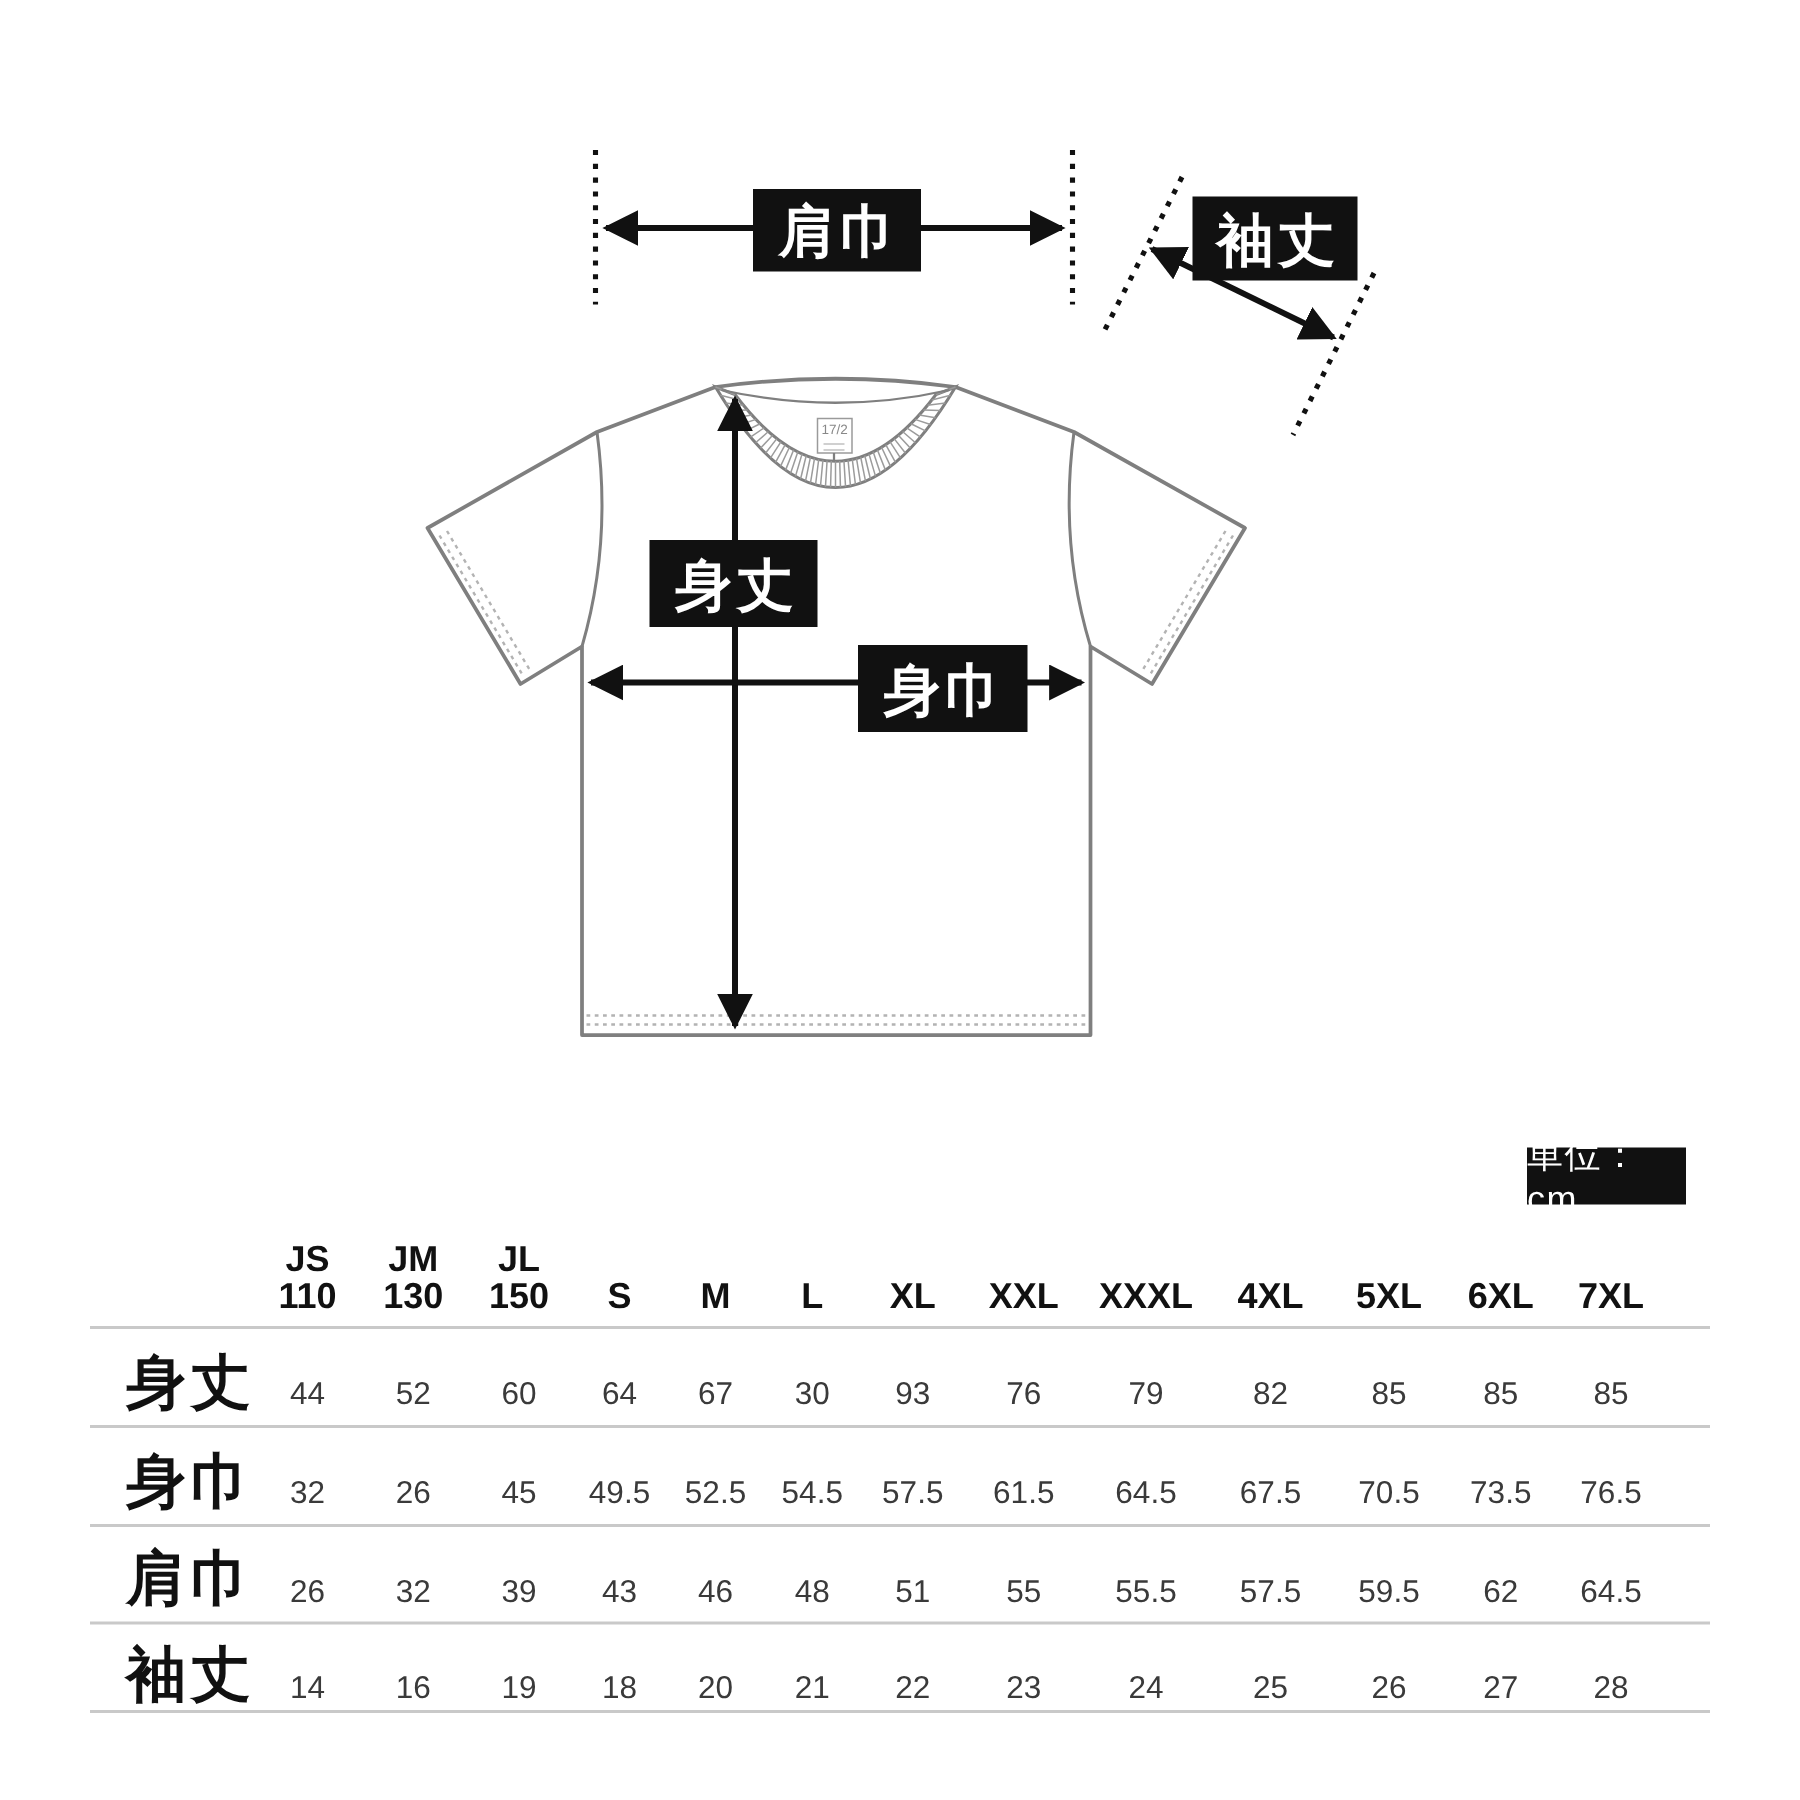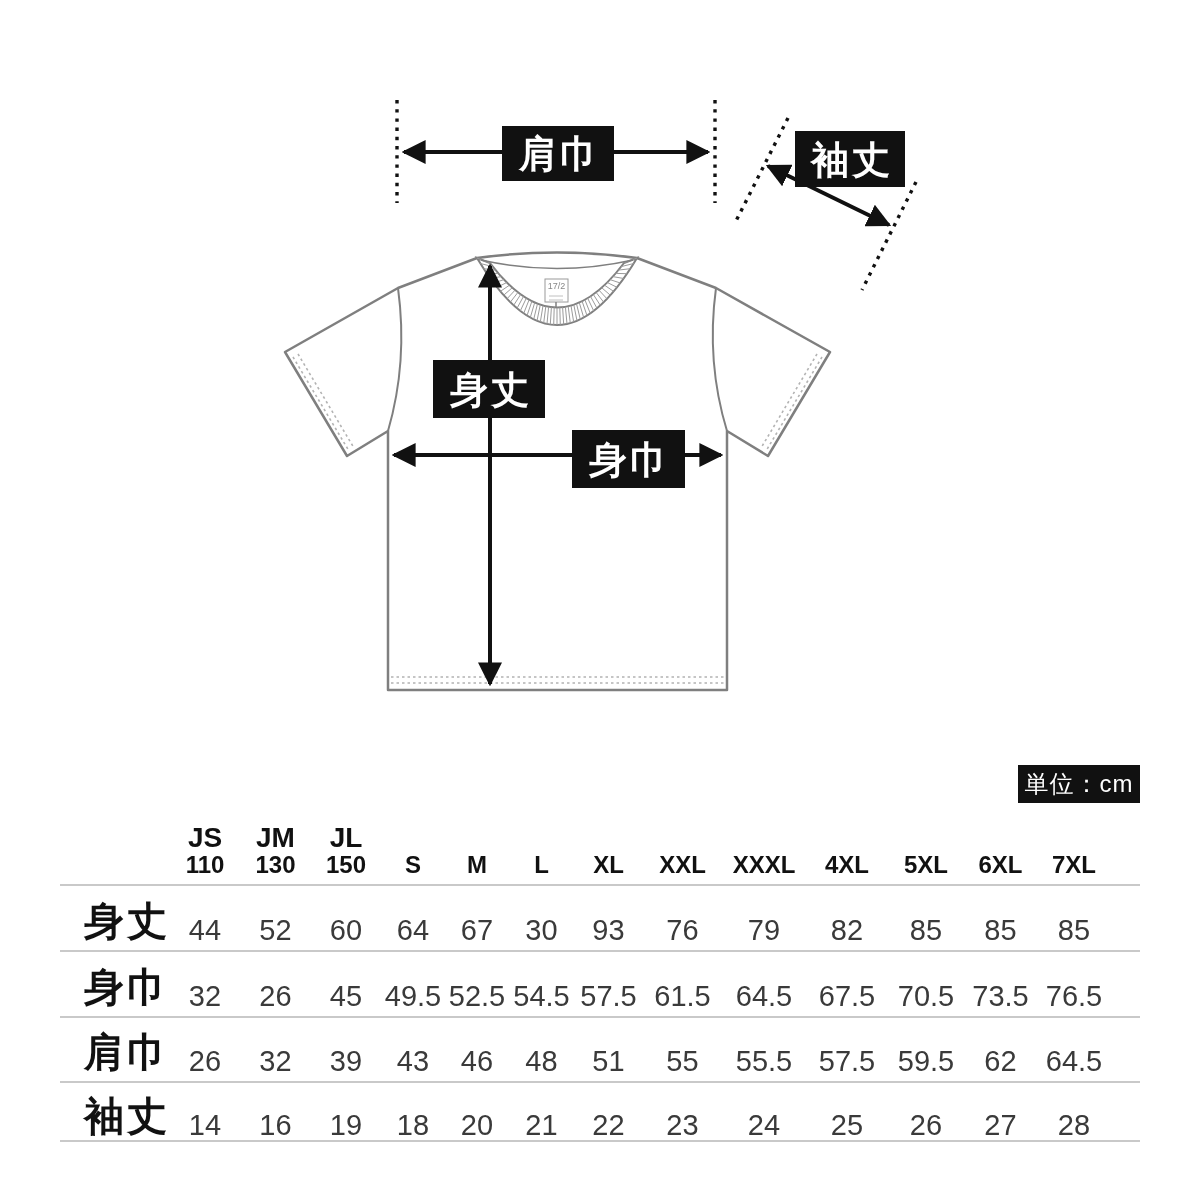--- a/index.html
+++ b/index.html
@@ -17,35 +17,35 @@
   .stitch{stroke:#b3b3b3;stroke-width:1.6;stroke-dasharray:2.5 3;fill:none;}
   #collar-ribs line{stroke:#9b9b9b;stroke-width:1;}
   .collar-band{fill:#ffffff;stroke:#7f7f7f;stroke-width:2;}
   .lbl-box{fill:#111111;}
   .lbl-text{fill:#ffffff;font-weight:700;font-size:38px;letter-spacing:3px;text-anchor:middle;font-family:"Liberation Sans","DejaVu Sans",sans-serif;}
   .tag-rect{fill:#ffffff;stroke:#9a9a9a;stroke-width:1;}
   .tag-text{fill:#888888;font-size:9px;text-anchor:middle;font-family:"Liberation Sans","DejaVu Sans",sans-serif;}
   .tag-line{stroke:#c0c0c0;stroke-width:1;}
 
   
-  .unit-badge{position:absolute;left:1018px;top:765px;width:122px;height:38px;background:#111111;color:#ffffff;display:flex;align-items:center;justify-content:center;font-size:24px;letter-spacing:1px;}
+  .unit-badge{position:absolute;left:1018px;top:765px;width:106px;height:38px;background:#111111;color:#ffffff;display:flex;align-items:center;justify-content:center;font-size:24px;letter-spacing:1px;}
 
   
   .size-table{position:absolute;left:60px;top:805px;width:1080px;}
   .thead{height:79px;display:grid;align-items:end;color:#111111;}
   .th{display:flex;flex-direction:column;align-items:center;padding-bottom:7px;}
-  .th-top{font-size:28px;font-weight:700;line-height:1.0;}
+  .th-top{font-size:24px;font-weight:700;line-height:1.0;}
   .th-main{font-size:24px;font-weight:700;line-height:1.05;}
   .trow{display:grid;border-top:2px solid #c9c9c9;}
   .tbody .trow:nth-child(1){height:66px;}
   .tbody .trow:nth-child(2){height:66px;}
   .tbody .trow:nth-child(3){height:65px;}
   .tbody .trow:nth-child(4){height:61px;border-bottom:2px solid #c9c9c9;}
   .row-label{display:flex;align-items:center;padding-left:24px;padding-top:6px;font-size:40px;font-weight:700;color:#111111;letter-spacing:3px;}
-  .td{display:flex;align-items:center;justify-content:center;font-size:29px;color:#3a3a3a;margin-top:24px;}
+  .td{display:flex;align-items:center;justify-content:center;font-size:21px;color:#3a3a3a;margin-top:24px;}
 </style>
 </head>
 <body>
 
 <div class="canvas">
 
   <svg class="diagram" viewBox="0 0 1200 1200">
     <defs>
       <marker id="ah" viewBox="0 0 10 10" refX="9" refY="5" markerWidth="6" markerHeight="6" orient="auto-start-reverse">
         <path d="M0,0 L10,5 L0,10 Z" fill="#111111"></path>

